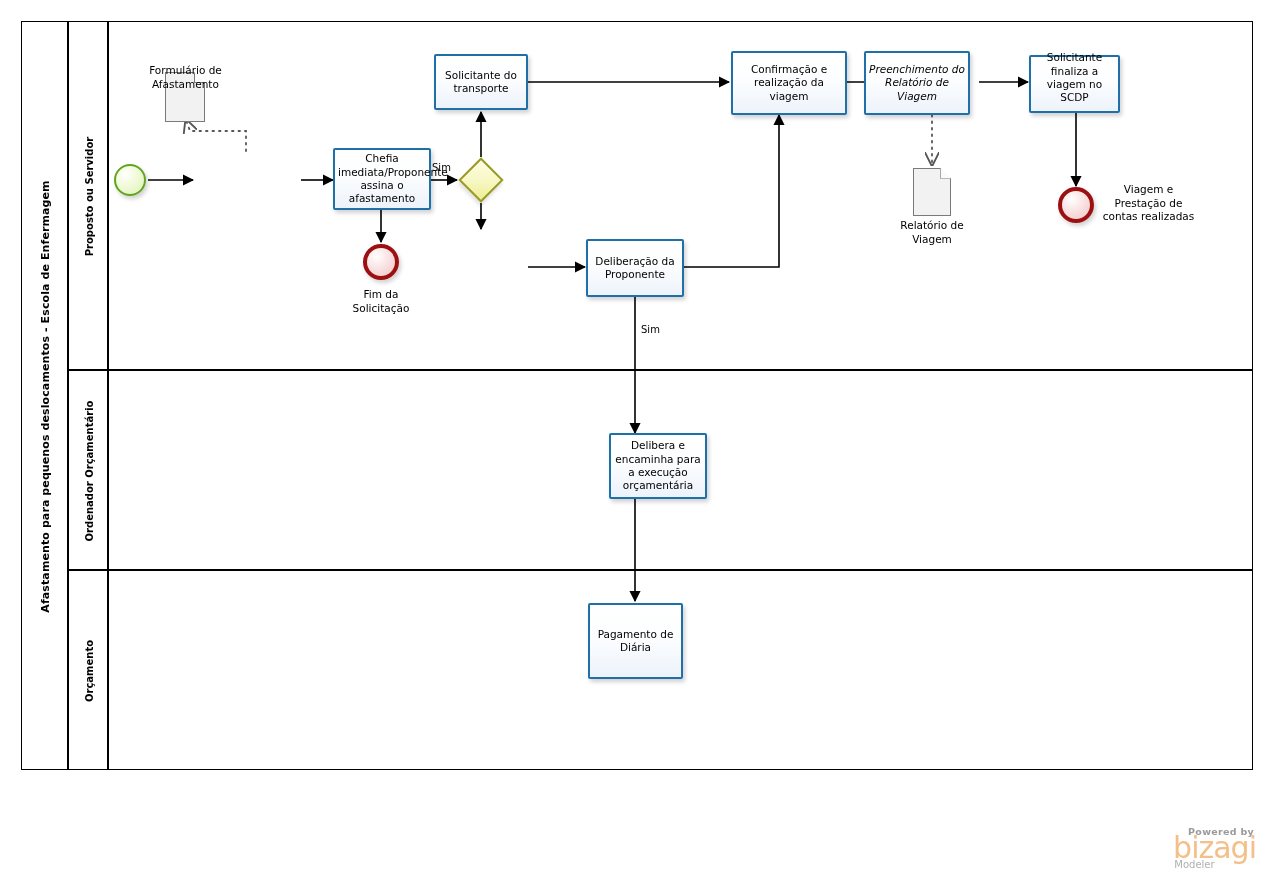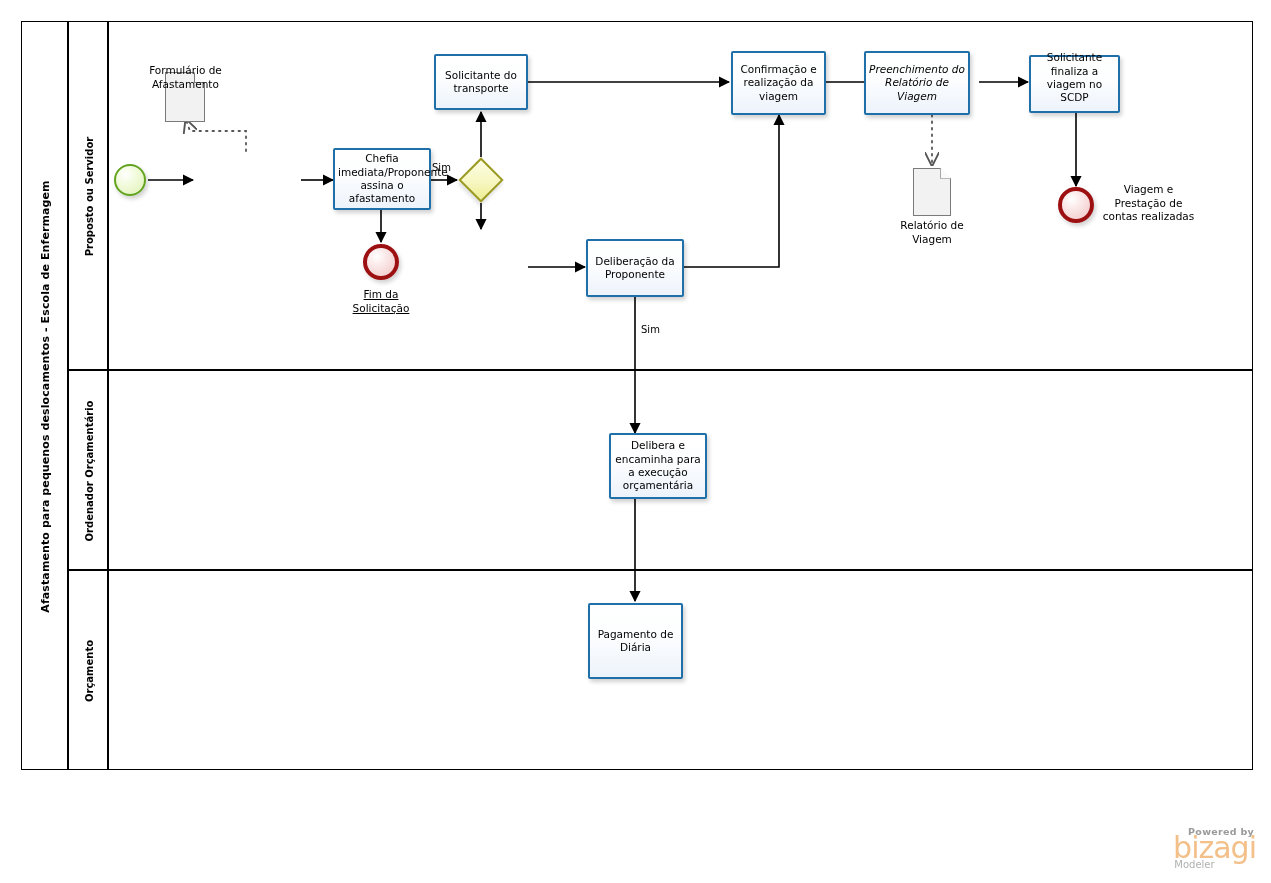--- a/index.html
+++ b/index.html
@@ -148,39 +148,39 @@
   </div>
   <div class="label" style="left:128px;top:64px;width:115px;">Formulário de
 Afastamento</div>
 
 
   <div class="task" style="left:333px;top:148px;width:98px;height:62px;">
     <span>Chefia imediata/Proponente assina o afastamento</span>
   </div>
 
   <div class="event end" style="left:363px;top:244px;width:36px;height:36px;"></div>
-  <div class="label" style="left:331px;top:288px;width:100px;text-decoration:underline;">Fim da
+  <div class="label" style="left:331px;top:288px;width:100px;">Fim da
 Solicitação</div>
 
   <div class="gateway" style="left:465px;top:164px;width:32px;height:32px;">
     <div class="dia"></div>
   </div>
   <div class="flow-label" style="left:432px;top:162px;">Sim</div>
 
   <div class="task" style="left:434px;top:54px;width:94px;height:56px;">
     <span>Solicitante do transporte</span>
   </div>
 
 
   <div class="task" style="left:586px;top:239px;width:98px;height:58px;">
     <span>Deliberação da Proponente</span>
   </div>
   <div class="flow-label" style="left:641px;top:324px;">Sim</div>
 
-  <div class="task" style="left:731px;top:51px;width:95px;height:64px;justify-content:center;">
+  <div class="task" style="left:731px;top:51px;width:116px;height:64px;justify-content:center;">
     <span>Confirmação e realização da viagem</span>
   </div>
 
   <div class="task" style="left:864px;top:51px;width:106px;height:64px;font-style:italic;">
     <span>Preenchimento do Relatório de Viagem</span>
   </div>
 
   <div class="doc" style="left:913px;top:168px;width:38px;height:48px;">
     <div class="sheet"></div>
     <div class="fold"></div>

